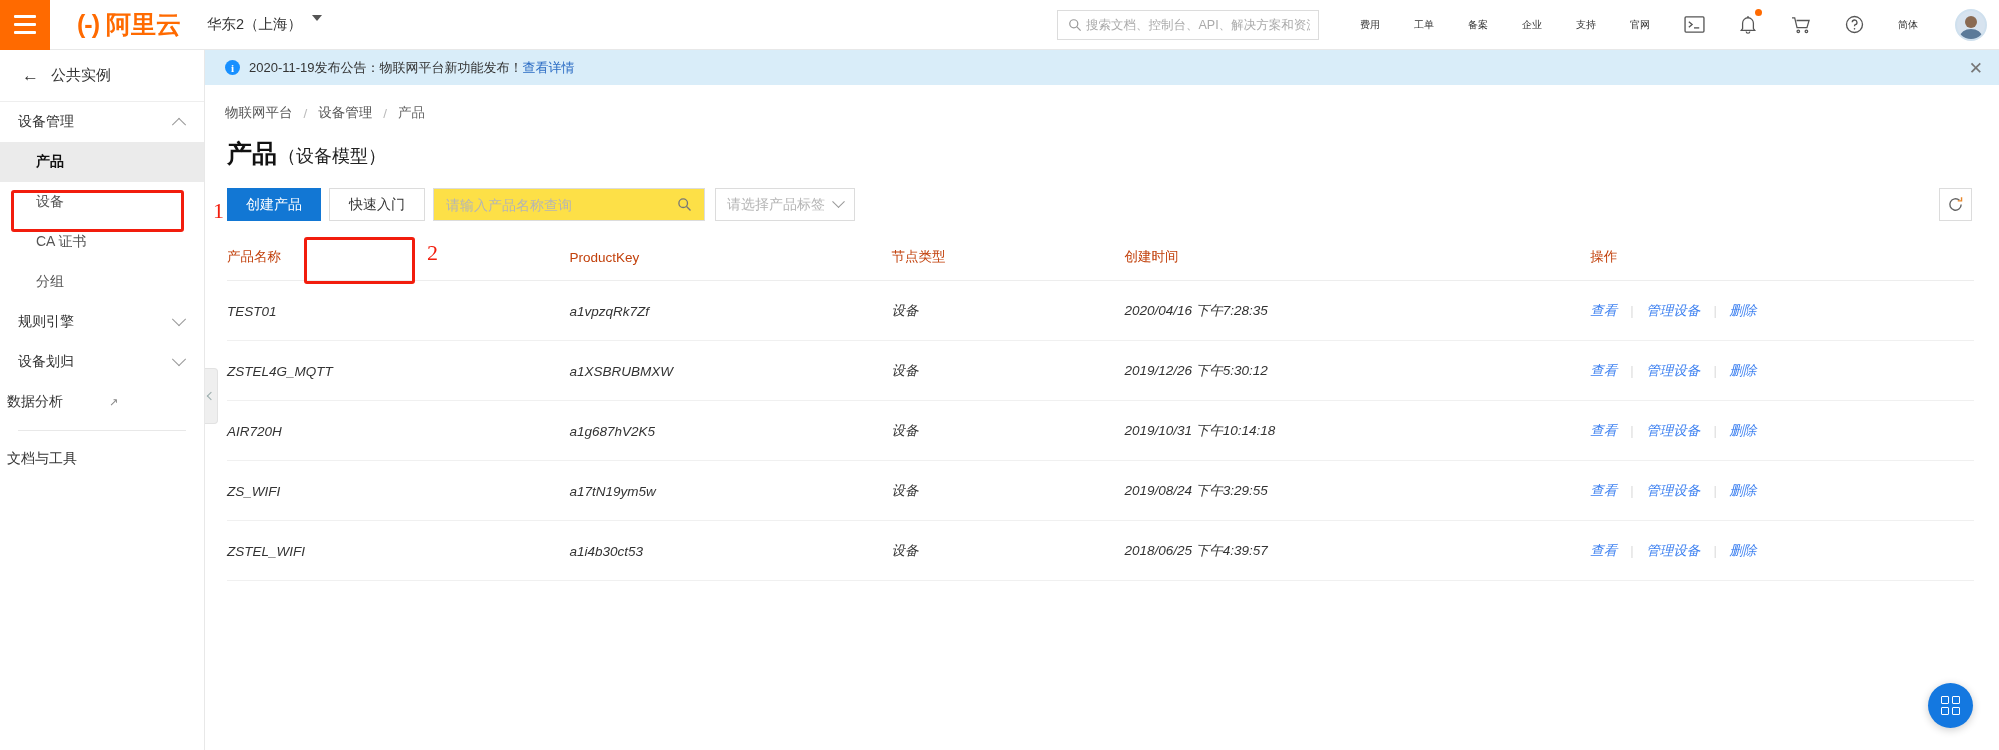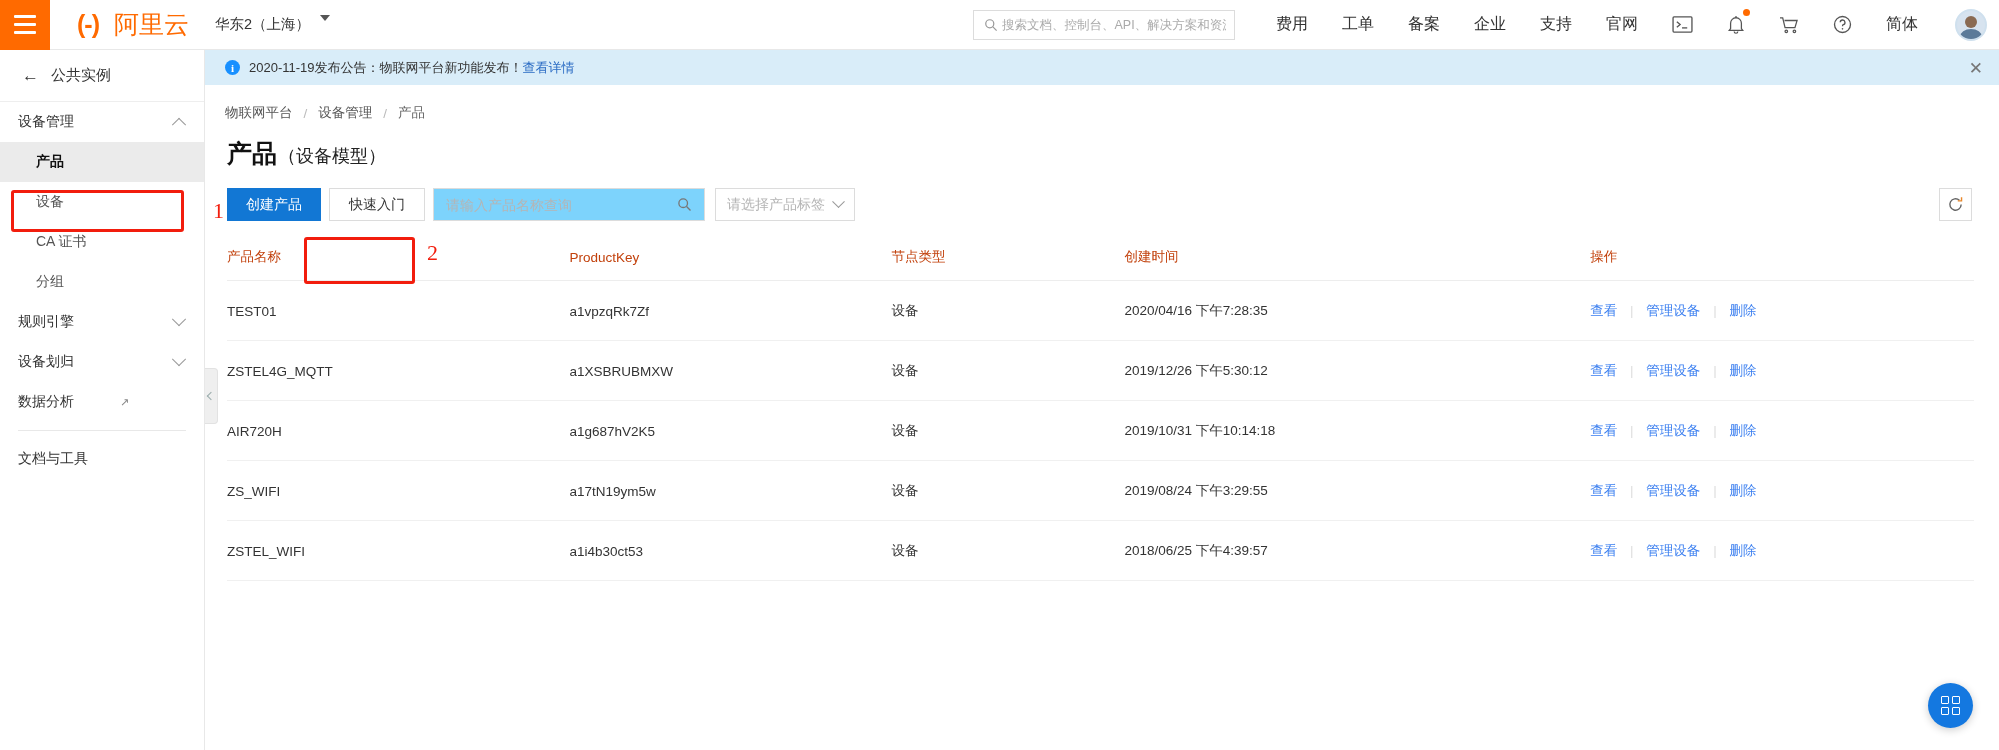--- a/index.html
+++ b/index.html
@@ -47,22 +47,22 @@
   .brand-mark {
     font-size: 25px;
     color: #ff6a00;
     font-weight: bold;
     letter-spacing: -1px;
     line-height: 1;
   }
   .brand-text {
     font-size: 25px;
     color: #ff6a00;
-    font-weight: normal;
-    margin-left: 15px;
+    font-weight: bold;
+    margin-left: 7px;
     line-height: 1;
   }
   .region-select {
     display: flex; 
     margin-left: 26px;
     font-size: 14.5px;
     color: #333;
     cursor: pointer;
     flex: 0 0 auto;
   }
@@ -103,21 +103,21 @@
     color: #999;
   }
 
   .topnav {
     display: flex; align-items: center;
     margin-left: 24px;
     margin-right: 14px;
     flex: 0 0 auto;
   }
   .topnav-item {
-    font-size: 16px;
+    font-size: 10px;
     color: #333;
     padding: 0 17px;
     cursor: pointer;
     white-space: nowrap;
   }
   .topnav-icon {
     position: relative;
     padding: 0 17px;
     cursor: pointer;
     display: flex; align-items: center;
@@ -209,21 +209,21 @@
     cursor: pointer;
   }
   .nav-item.active {
     background: #ebebeb;
     color: #111;
     font-weight: bold;
   }
   .nav-standalone {
     height: 40px;
     display: flex; align-items: center;
-    padding-left: 18px;
+    padding-left: 7px;
     font-size: 14px;
     color: #333;
     cursor: pointer;
     gap: 39px;
   }
   .ext-icon {
     margin-left: 7px;
     font-size: 11px;
     color: #888;
   }
@@ -336,21 +336,21 @@
     font-size: 14px;
     padding: 0 19px;
     margin-left: 8px;
     cursor: pointer;
     font-family: inherit;
   }
   .search-box {
     position: relative;
     width: 272px; height: 33px;
     border: 1px solid #dcdcdc;
-    background: #7dd3fc;
+    background: #fde047;
     margin-left: 8px;
     display: flex; align-items: center;
   }
   .search-box input {
     flex: 1 1 auto;
     border: none; outline: none;
     font-size: 14px;
     padding: 0 12px;
     color: #333;
     font-family: inherit;
@@ -407,20 +407,21 @@
     color: #c2410c;
     padding: 9px 0 14px 0;
     border-bottom: 1px solid #ededed;
   }
   .tbl td {
     font-size: 13.5px;
     color: #333;
     padding: 21px 0 20px 0;
     border-bottom: 1px solid #f0f0f0;
     vertical-align: middle;
+    font-style: italic;
   }
   .col-name { width: 250px; }
   .col-key  { width: 235px; }
   .col-node { width: 170px; }
   .col-time { width: 340px; }
   .col-ops  { width: 280px; }
   .op-link {
     color: #3b7ff0;
     cursor: pointer;
   }

